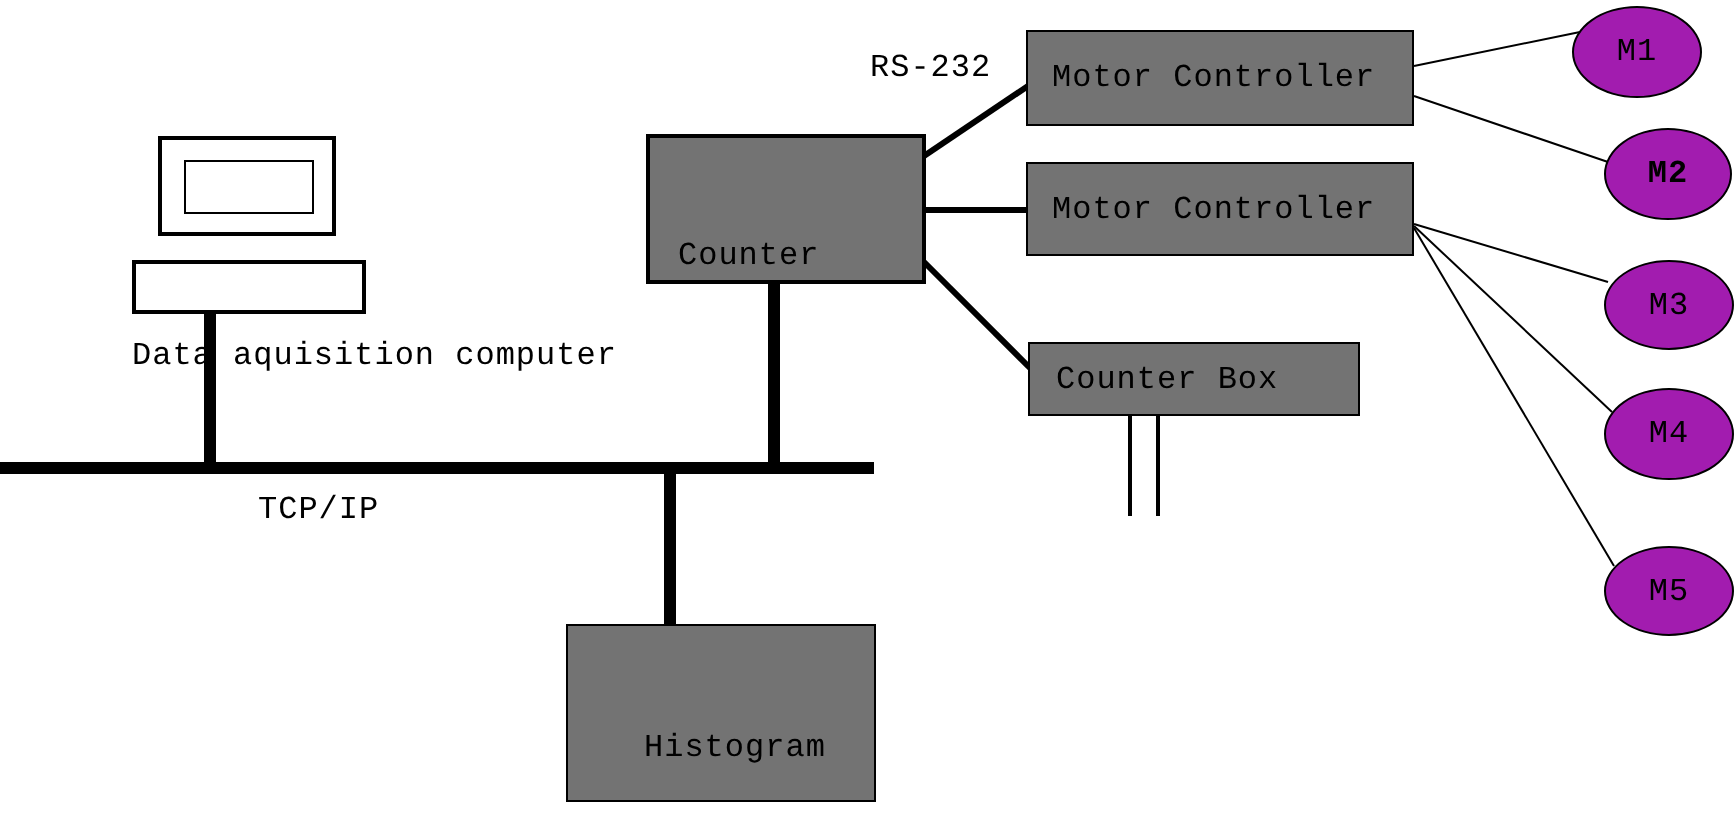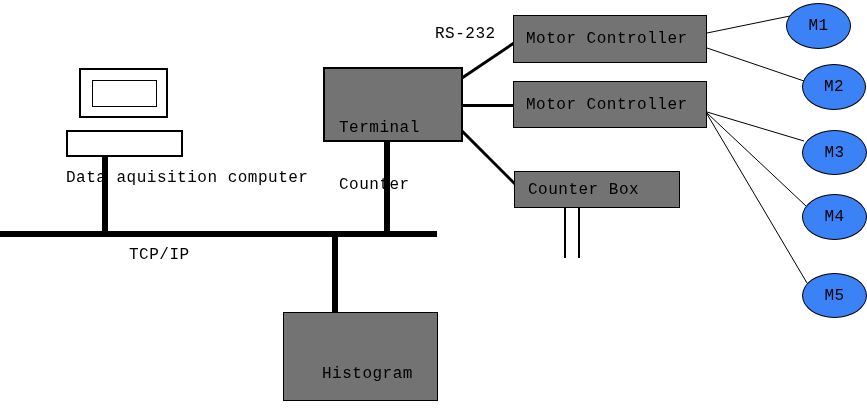--- a/index.html
+++ b/index.html
@@ -38,21 +38,21 @@
   }
   .box .lines {
     display: block;
     line-height: 19px;
     white-space: pre;
   }
   .ellipse {
     position: absolute;
     border: 1px solid #000000;
     border-radius: 50%;
-    background: #3b82f6;
+    background: #a21caf;
     box-sizing: border-box;
     display: flex;
     align-items: center;
     justify-content: center;
   }
   .floatlabel {
     position: absolute;
     white-space: pre;
     line-height: 16px;
   }
@@ -95,21 +95,20 @@
     <div class="iconrect" style="left:92px; top:80px; width:65px; height:27px; border-width:1px;"></div>
     <div class="iconrect" style="left:66px; top:130px; width:117px; height:27px;"></div>
   </div>
   <div class="floatlabel" style="left:66px; top:170px;">Data aquisition computer</div>
 
   <div class="floatlabel" style="left:435px; top:26px;">RS-232</div>
   <div class="floatlabel" style="left:129px; top:247px;">TCP/IP</div>
 
   <div class="box thickborder" style="left:323px; top:67px; width:140px; height:75px; align-items:flex-start;">
     <div class="lines" style="padding:12px 0 0 14px;">
-      <span style="display:block;">Terminal</span>
       <span style="display:block;">Counter</span>
     </div>
   </div>
 
   <div class="box" style="left:513px; top:15px; width:194px; height:48px;">
     <span style="padding-left:12px;">Motor Controller</span>
   </div>
   <div class="box" style="left:513px; top:81px; width:194px; height:47px;">
     <span style="padding-left:12px;">Motor Controller</span>
   </div>
@@ -121,21 +120,21 @@
   <div class="box" style="left:283px; top:312px; width:155px; height:89px; align-items:flex-start;">
     <div class="lines" style="padding:14px 0 0 38px;">
       <span style="display:block;">Histogram</span>
       
     </div>
   </div>
 
   <div class="ellipse" style="left:786px; top:3px; width:65px; height:46px;">
     <span>M1</span>
   </div>
-  <div class="ellipse" style="left:802px; top:64px; width:64px; height:46px;">
+  <div class="ellipse" style="left:802px; top:64px; width:64px; height:46px;font-weight:bold;">
     <span>M2</span>
   </div>
   <div class="ellipse" style="left:802px; top:130px; width:65px; height:45px;">
     <span>M3</span>
   </div>
   <div class="ellipse" style="left:802px; top:194px; width:65px; height:46px;">
     <span>M4</span>
   </div>
   <div class="ellipse" style="left:802px; top:273px; width:65px; height:45px;">
     <span>M5</span>

